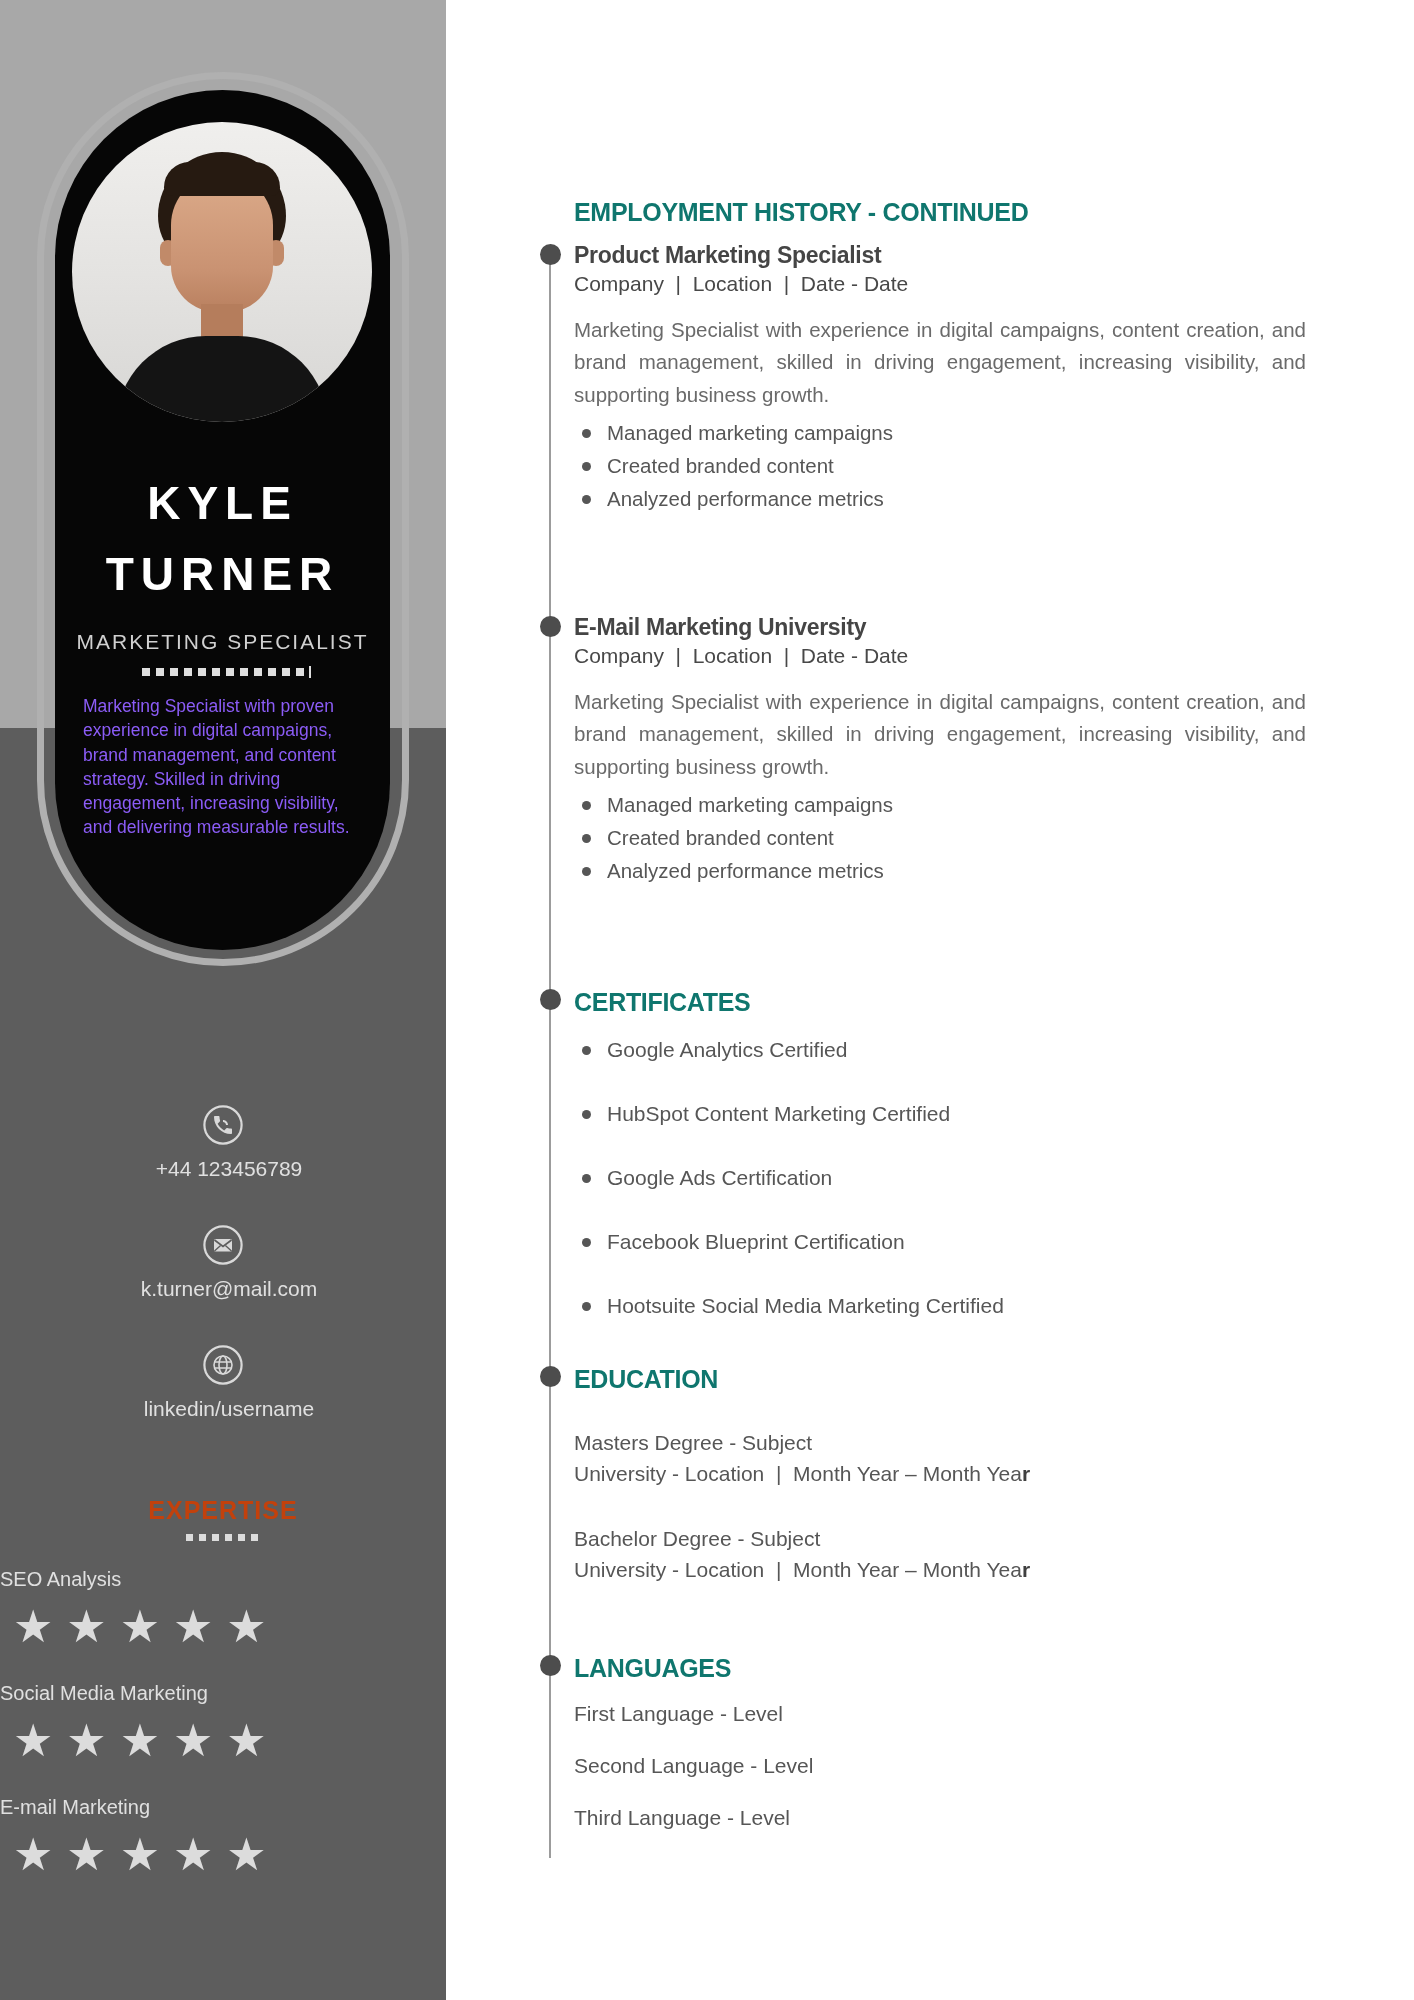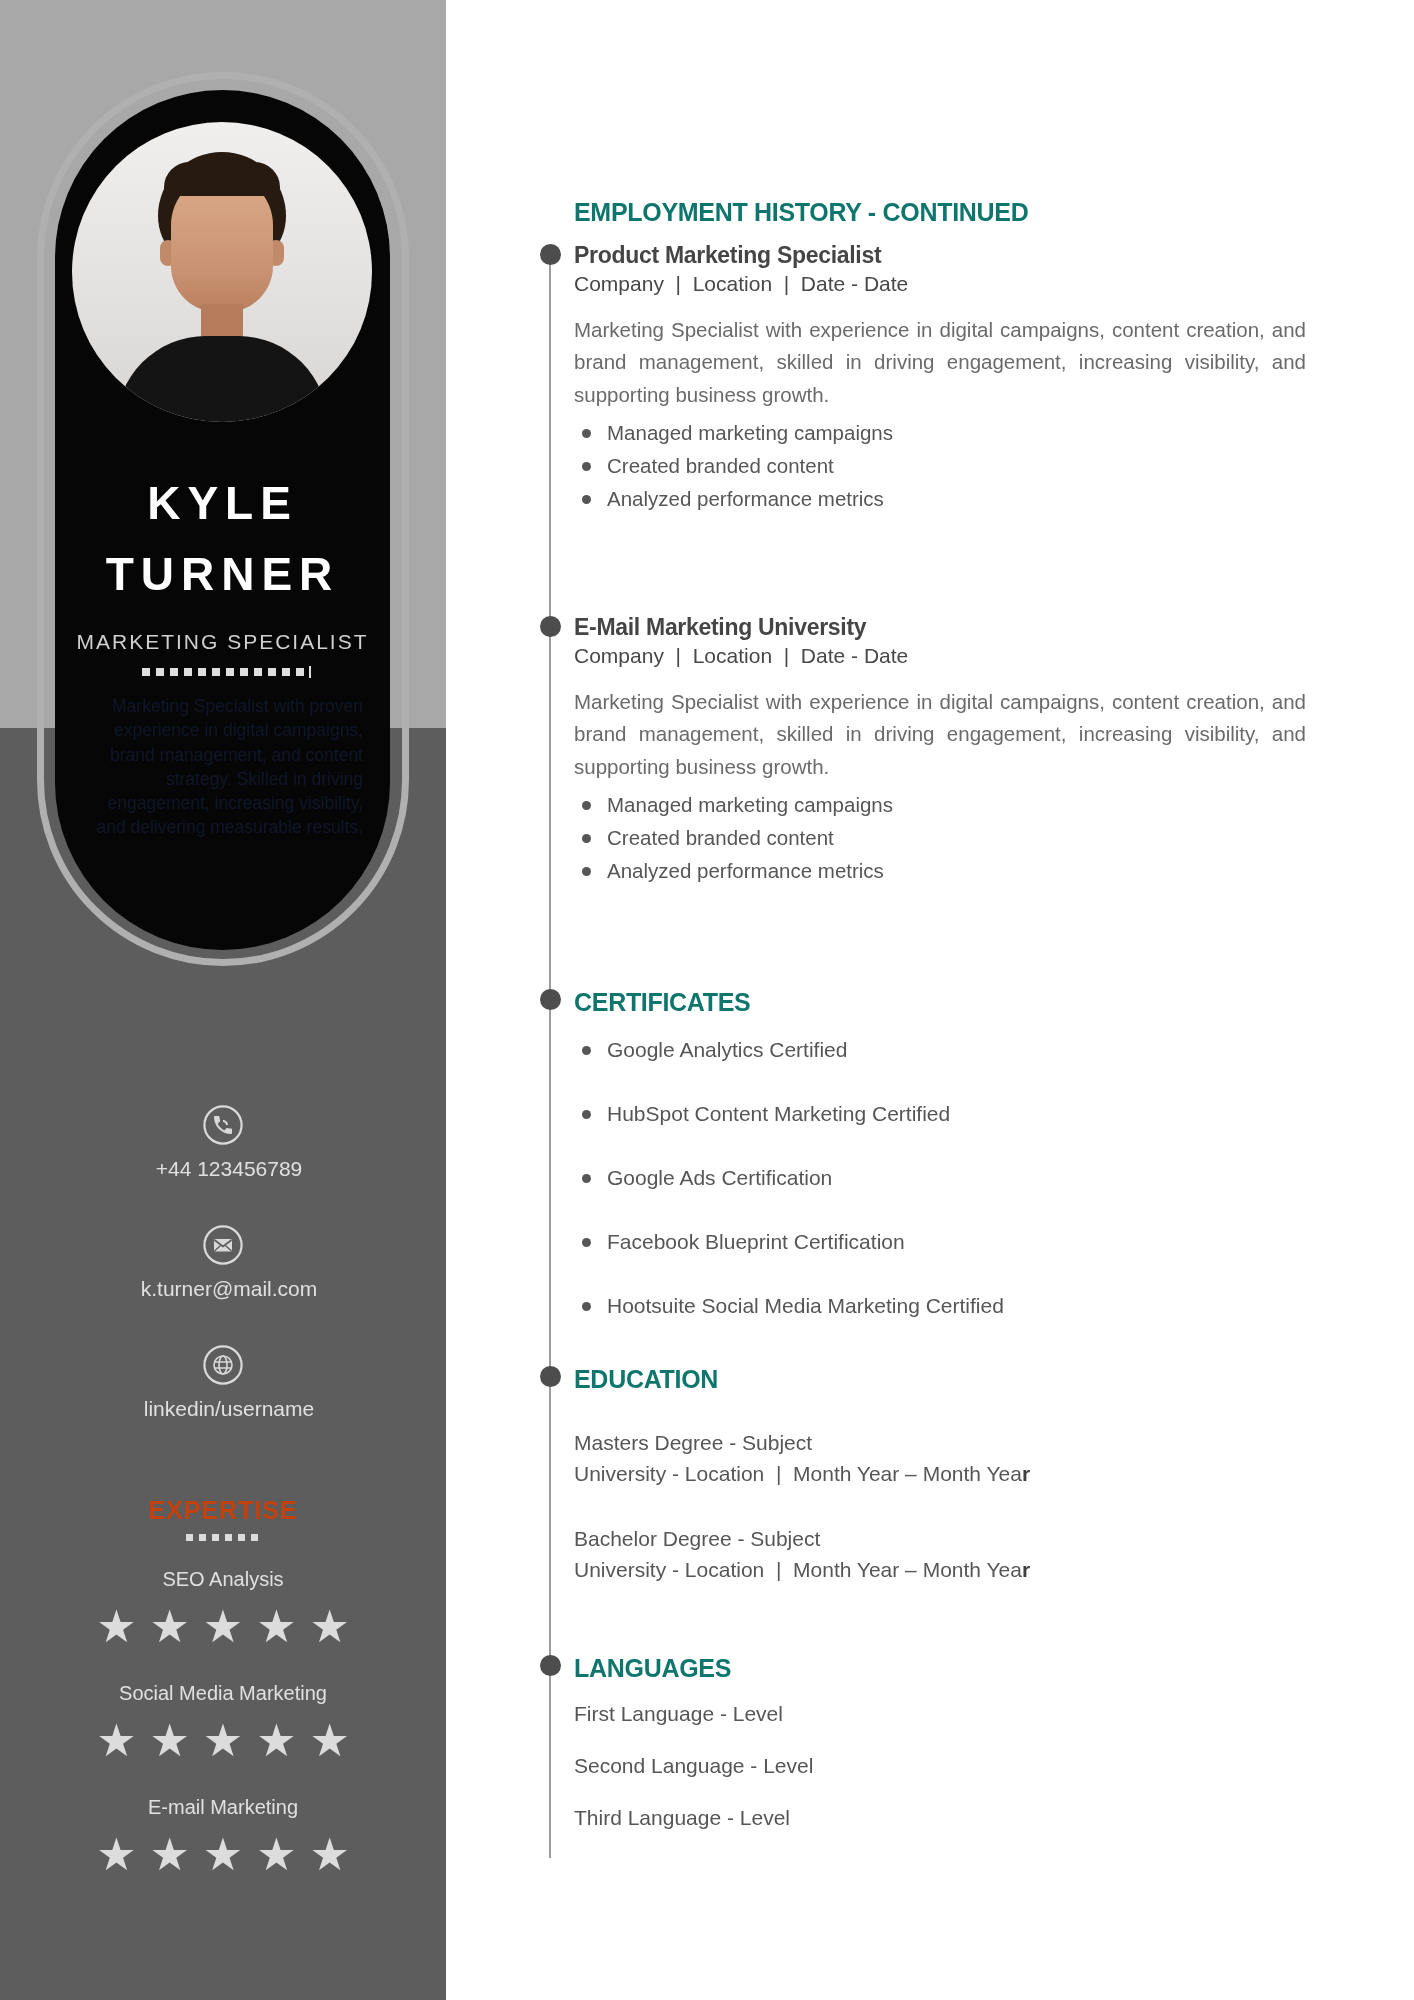--- a/index.html
+++ b/index.html
@@ -27,32 +27,32 @@
   .p-body{left:44px;top:214px;width:212px;height:90px;background:#141414;border-radius:100px 100px 0 0;}
 
   .name{left:55px;top:468px;width:335px;text-align:center;color:#ffffff;
         font-size:46px;font-weight:600;letter-spacing:7px;line-height:71px;}
   .name span{display:block;}
   .role{left:55px;top:629px;width:335px;text-align:center;color:#d0d0d0;
         font-size:21px;letter-spacing:2px;line-height:26px;}
   .role-dots{left:142px;top:668px;width:162px;height:8px;
         background:repeating-linear-gradient(90deg,#dedede 0 8px,transparent 8px 14px);}
   .role-dots::after{content:'';position:absolute;right:-7px;top:-2px;width:2px;height:12px;background:#dedede;}
-  .summary{left:83px;top:694px;width:280px;text-align:right;color:#0f172a;
+  .summary{left:83px;top:694px;width:280px;text-align:left;color:#8b5cf6;
         font-size:17.5px;line-height:24.3px;}
 
   .icon-wrap{width:40px;height:40px;}
   .contact-text{left:0;width:458px;text-align:center;color:#e0e0e0;font-size:21px;line-height:26px;}
 
   .expertise-h{left:0;top:1496px;width:446px;text-align:center;color:#c2410c;
         font-size:25px;font-weight:700;letter-spacing:1px;line-height:28px;}
   .expertise-dots{left:186px;top:1534px;width:75px;height:7px;
         background:repeating-linear-gradient(90deg,#dcdcdc 0 7px,transparent 7px 13px);}
   .skills{left:0;top:1566px;width:446px;}
-  .skill{text-align:center;margin-bottom:26px;}
+  .skill{text-align:left;margin-bottom:26px;}
   .skill-label{color:#e0e0e0;font-size:20px;line-height:26px;margin-bottom:8px;}
   .stars{font-family:"DejaVu Sans",sans-serif;color:#dcdcdc;font-size:45px;line-height:54px;
          letter-spacing:13px;text-indent:13px;}
 
   
   .timeline{left:549px;top:255px;width:2px;height:1603px;background:#9c9c9c;}
   .t-dot{left:540px;width:21px;height:21px;border-radius:50%;background:#4d4d4d;}
 
   .sec-heading{left:574px;font-size:25px;font-weight:700;color:#0f766e;line-height:32px;letter-spacing:-0.3px;}
   .job{left:574px;width:732px;}

